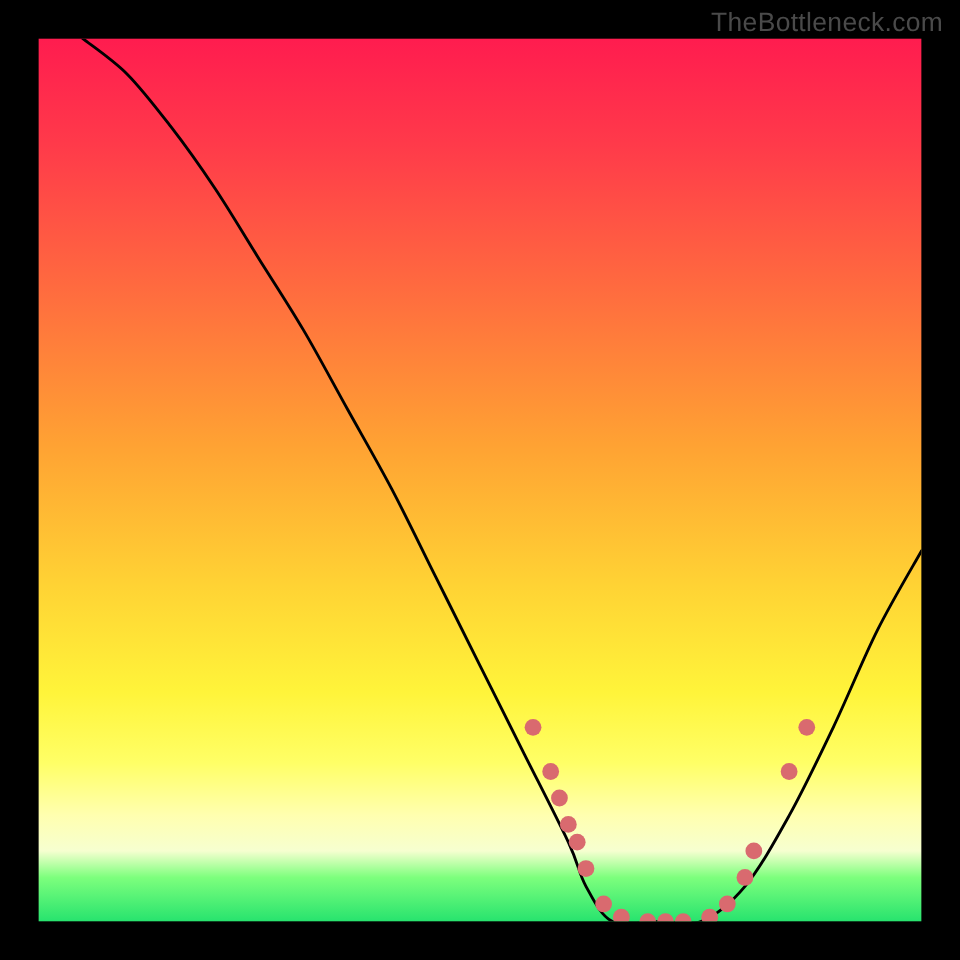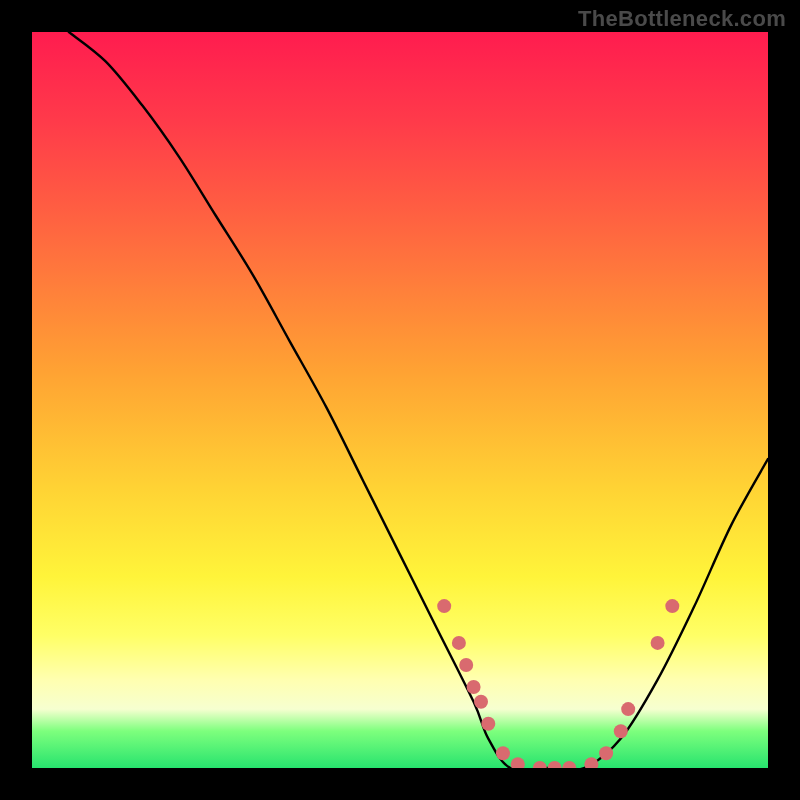--- a/index.html
+++ b/index.html
@@ -18,21 +18,21 @@
     width: 800px;
     height: 800px;
     background: #000;
   }
   .watermark {
     position: absolute;
     top: 6px;
     right: 14px;
     color: #4a4a4a;
     font-size: 22px;
-    font-weight: 700;
+    font-weight: 400;
     letter-spacing: 0.3px;
     z-index: 20;
     text-align: center;
   }
   .plot {
     position: absolute;
     left: 32px;
     top: 32px;
     width: 736px;
     height: 736px;

